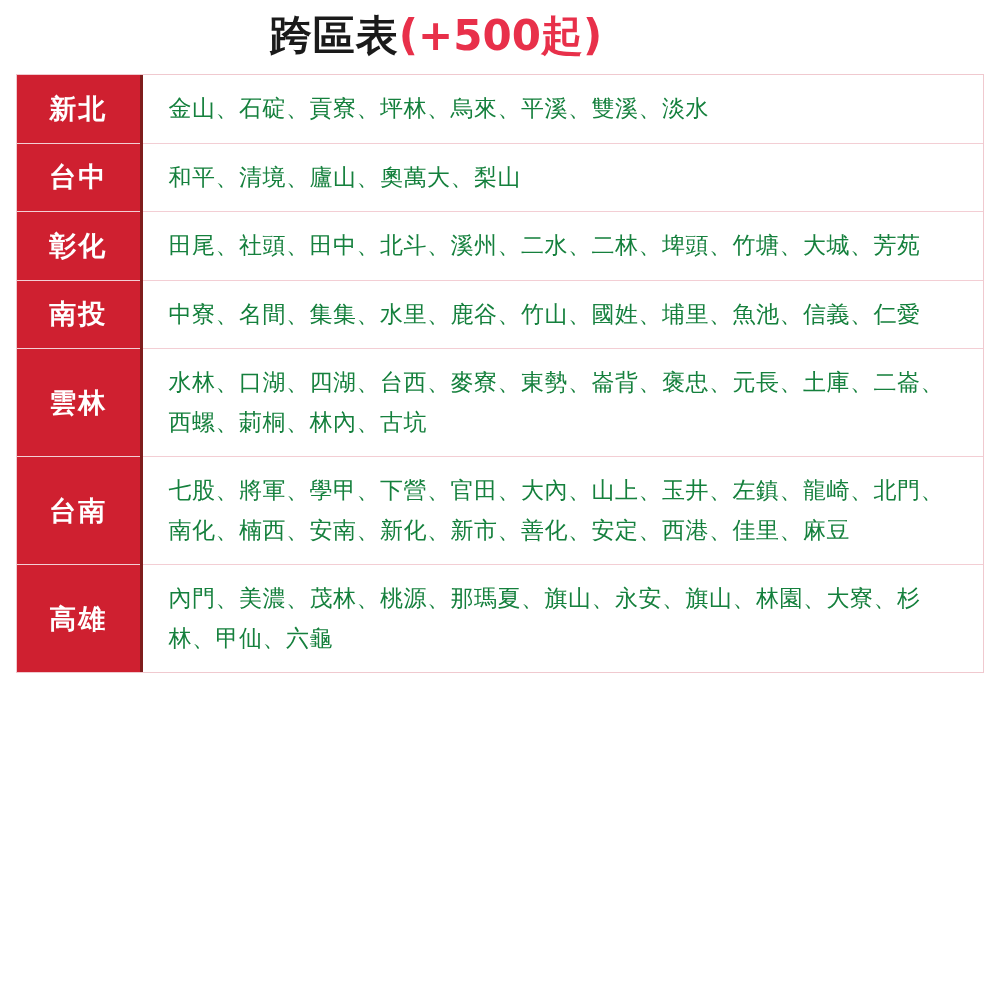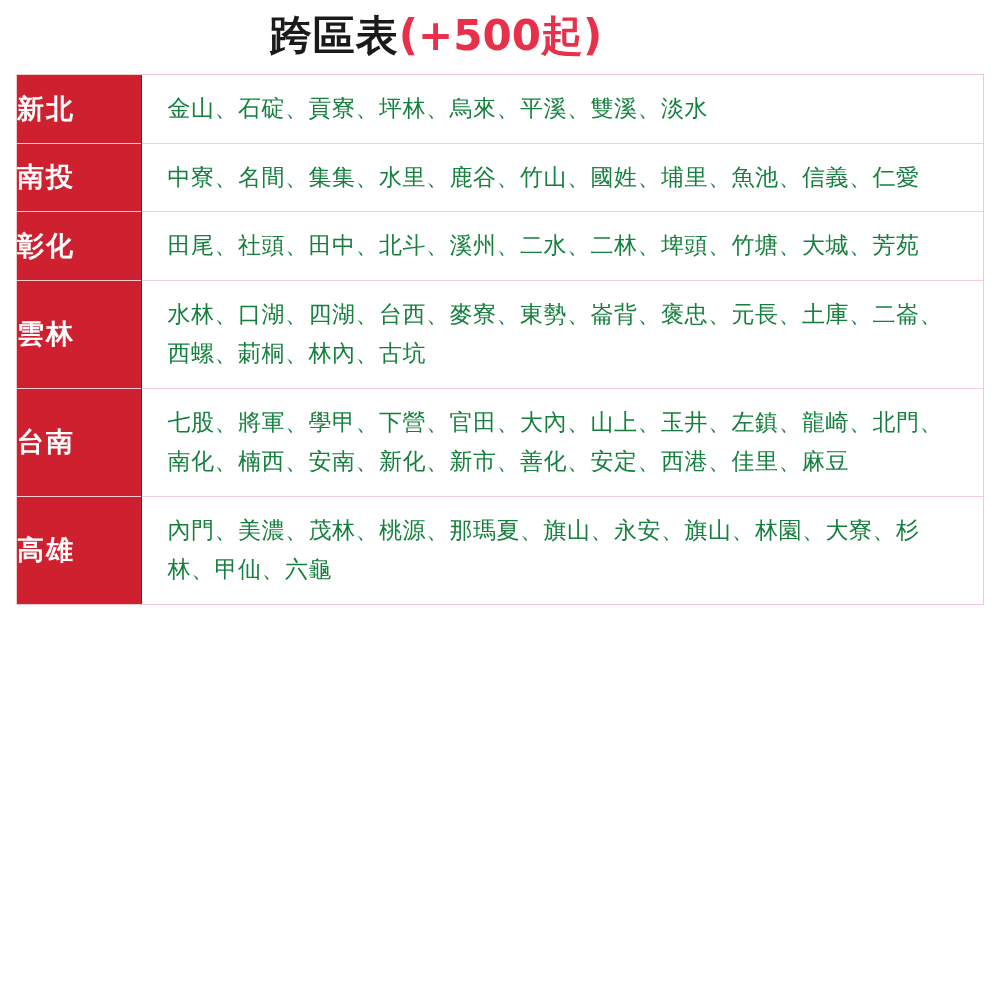--- a/index.html
+++ b/index.html
@@ -58,25 +58,25 @@
     border-bottom: 1px solid #f3ced4;
   }
   table.zones tr:last-child { border-bottom: none; }
 
   td.region {
     width: 124px;
     background: #cf2030;
     color: #ffffff;
     font-size: 27px;
     font-weight: bold;
-    text-align: left;
+    text-align: center;
     vertical-align: middle;
     letter-spacing: 2px;
     padding: 0;
-    border-right: 1px solid #7f1d1d;
+    border-right: 3px solid #7f1d1d;
   }
   td.areas {
     padding: 14px 18px 14px 26px;
     font-size: 23px;
     color: #15803d;
     line-height: 1.72;
     vertical-align: middle;
     letter-spacing: 0.5px;
     word-break: break-all;
   }
@@ -91,26 +91,30 @@
   </div>
 
   <div class="table-wrap">
     <table class="zones">
       <tbody>
         <tr>
           <td class="region">新北</td>
           <td class="areas">金山、石碇、貢寮、坪林、烏來、平溪、雙溪、淡水</td>
         </tr>
         <tr>
-          <td class="region">南投</td>
-          <td class="areas">中寮、名間、集集、水里、鹿谷、竹山、國姓、埔里、魚池、信義、仁愛</td>
+          <td class="region">台中</td>
+          <td class="areas">和平、清境、廬山、奧萬大、梨山</td>
         </tr>
         <tr>
           <td class="region">彰化</td>
           <td class="areas">田尾、社頭、田中、北斗、溪州、二水、二林、埤頭、竹塘、大城、芳苑</td>
+        </tr>
+        <tr>
+          <td class="region">南投</td>
+          <td class="areas">中寮、名間、集集、水里、鹿谷、竹山、國姓、埔里、魚池、信義、仁愛</td>
         </tr>
         <tr>
           <td class="region">雲林</td>
           <td class="areas">水林、口湖、四湖、台西、麥寮、東勢、崙背、褒忠、元長、土庫、二崙、西螺、莿桐、林內、古坑</td>
         </tr>
         <tr>
           <td class="region">台南</td>
           <td class="areas">七股、將軍、學甲、下營、官田、大內、山上、玉井、左鎮、龍崎、北門、南化、楠西、安南、新化、新市、善化、安定、西港、佳里、麻豆</td>
         </tr>
         <tr>

